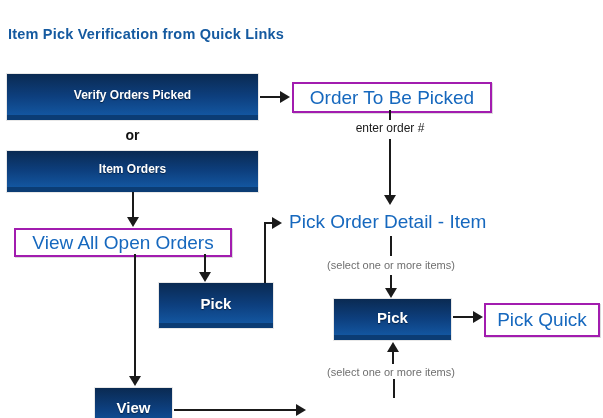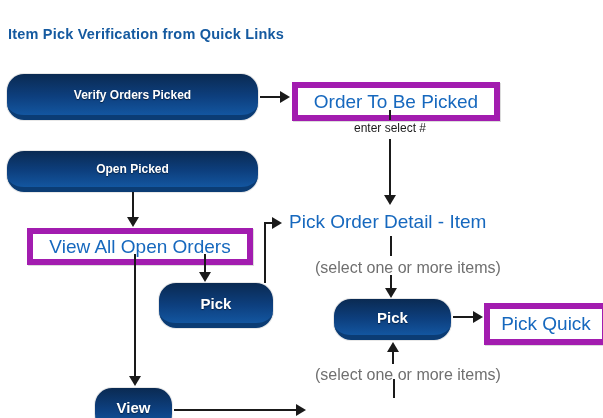--- a/index.html
+++ b/index.html
@@ -14,41 +14,40 @@
   
   .btn{
     position:absolute;
     background:linear-gradient(180deg,#0A2A52 0%,#0D3F7E 55%,#1356A0 100%);
     border-bottom:5px solid #0B3C74;
     color:#ffffff;text-align:center;
     display:flex;align-items:center;justify-content:center;
     font-weight:bold;
     text-shadow:0 1px 1px rgba(0,0,0,.5);
     box-shadow:0 0 0 1px #e8e8e8;
-    border-radius:17px;
   }
   .btn.big{font-size:12px;}
   .btn.small{font-size:15px;}
 
   
   .screen-box{
     position:absolute;
-    border:6px solid #a21caf;
+    border:2px solid #a21caf;
     background:#ffffff;
     color:#1668BE;
     font-size:19px;
     display:flex;align-items:center;justify-content:center;
     white-space:nowrap;
     box-shadow:1px 1px 0 #dcdcdc;
   }
   .screen-text{
     position:absolute;color:#1668BE;font-size:19px;white-space:nowrap;
   }
 
-  .note{position:absolute;color:#6F6F6F;font-size:16px;text-align:center;white-space:nowrap;}
+  .note{position:absolute;color:#6F6F6F;font-size:11px;text-align:center;white-space:nowrap;}
   .note.dark{color:#1a1a1a;font-size:12px;}
   .or-label{position:absolute;color:#111;font-size:14px;font-weight:bold;text-align:center;}
 
   
   .line{position:absolute;background:#1a1a1a;}
   .ah-right{position:absolute;width:0;height:0;
     border-top:6px solid transparent;border-bottom:6px solid transparent;border-left:10px solid #1a1a1a;}
   .ah-down{position:absolute;width:0;height:0;
     border-left:6px solid transparent;border-right:6px solid transparent;border-top:10px solid #1a1a1a;}
   .ah-up{position:absolute;width:0;height:0;
@@ -61,44 +60,45 @@
 
   <div class="page-title">Item Pick Verification from Quick Links</div>
 
   <div class="btn big" style="left:7px;top:54px;width:251px;height:41px;">Verify Orders Picked</div>
 
   <div class="line" style="left:260px;top:76px;width:20px;height:2px;"></div>
   <div class="ah-right" style="left:280px;top:71px;"></div>
 
   <div class="screen-box" style="left:292px;top:62px;width:196px;height:27px;">Order To Be Picked</div>
 
+  <div class="or-label" style="left:7px;top:107px;width:251px;">or</div>
 
-  <div class="btn big" style="left:7px;top:131px;width:251px;height:36px;">Open Picked</div>
+  <div class="btn big" style="left:7px;top:131px;width:251px;height:36px;">Item Orders</div>
 
   <div class="line" style="left:132px;top:172px;width:2px;height:25px;"></div>
   <div class="ah-down" style="left:127px;top:197px;"></div>
 
-  <div class="screen-box" style="left:27px;top:208px;width:214px;height:25px;">View All Open Orders</div>
+  <div class="screen-box" style="left:14px;top:208px;width:214px;height:25px;">View All Open Orders</div>
 
   <div class="line" style="left:134px;top:234px;width:2px;height:122px;"></div>
   <div class="ah-down" style="left:129px;top:356px;"></div>
 
   <div class="line" style="left:204px;top:234px;width:2px;height:18px;"></div>
   <div class="ah-down" style="left:199px;top:252px;"></div>
 
   <div class="btn small" style="left:159px;top:263px;width:114px;height:40px;">Pick</div>
 
   <div class="line" style="left:264px;top:202px;width:2px;height:61px;"></div>
   <div class="line" style="left:264px;top:202px;width:9px;height:2px;"></div>
   <div class="ah-right" style="left:272px;top:197px;"></div>
 
   <div class="screen-text" style="left:289px;top:191px;">Pick Order Detail - Item</div>
 
   <div class="line" style="left:389px;top:90px;width:2px;height:10px;"></div>
-  <div class="note dark" style="left:340px;top:101px;width:100px;">enter select #</div>
+  <div class="note dark" style="left:340px;top:101px;width:100px;">enter order #</div>
   <div class="line" style="left:389px;top:119px;width:2px;height:56px;"></div>
   <div class="ah-down" style="left:384px;top:175px;"></div>
 
   <div class="line" style="left:390px;top:216px;width:2px;height:20px;"></div>
   <div class="note" style="left:315px;top:239px;width:152px;">(select one or more items)</div>
   <div class="line" style="left:390px;top:255px;width:2px;height:13px;"></div>
   <div class="ah-down" style="left:385px;top:268px;"></div>
 
   <div class="btn small" style="left:334px;top:279px;width:117px;height:36px;">Pick</div>
 

